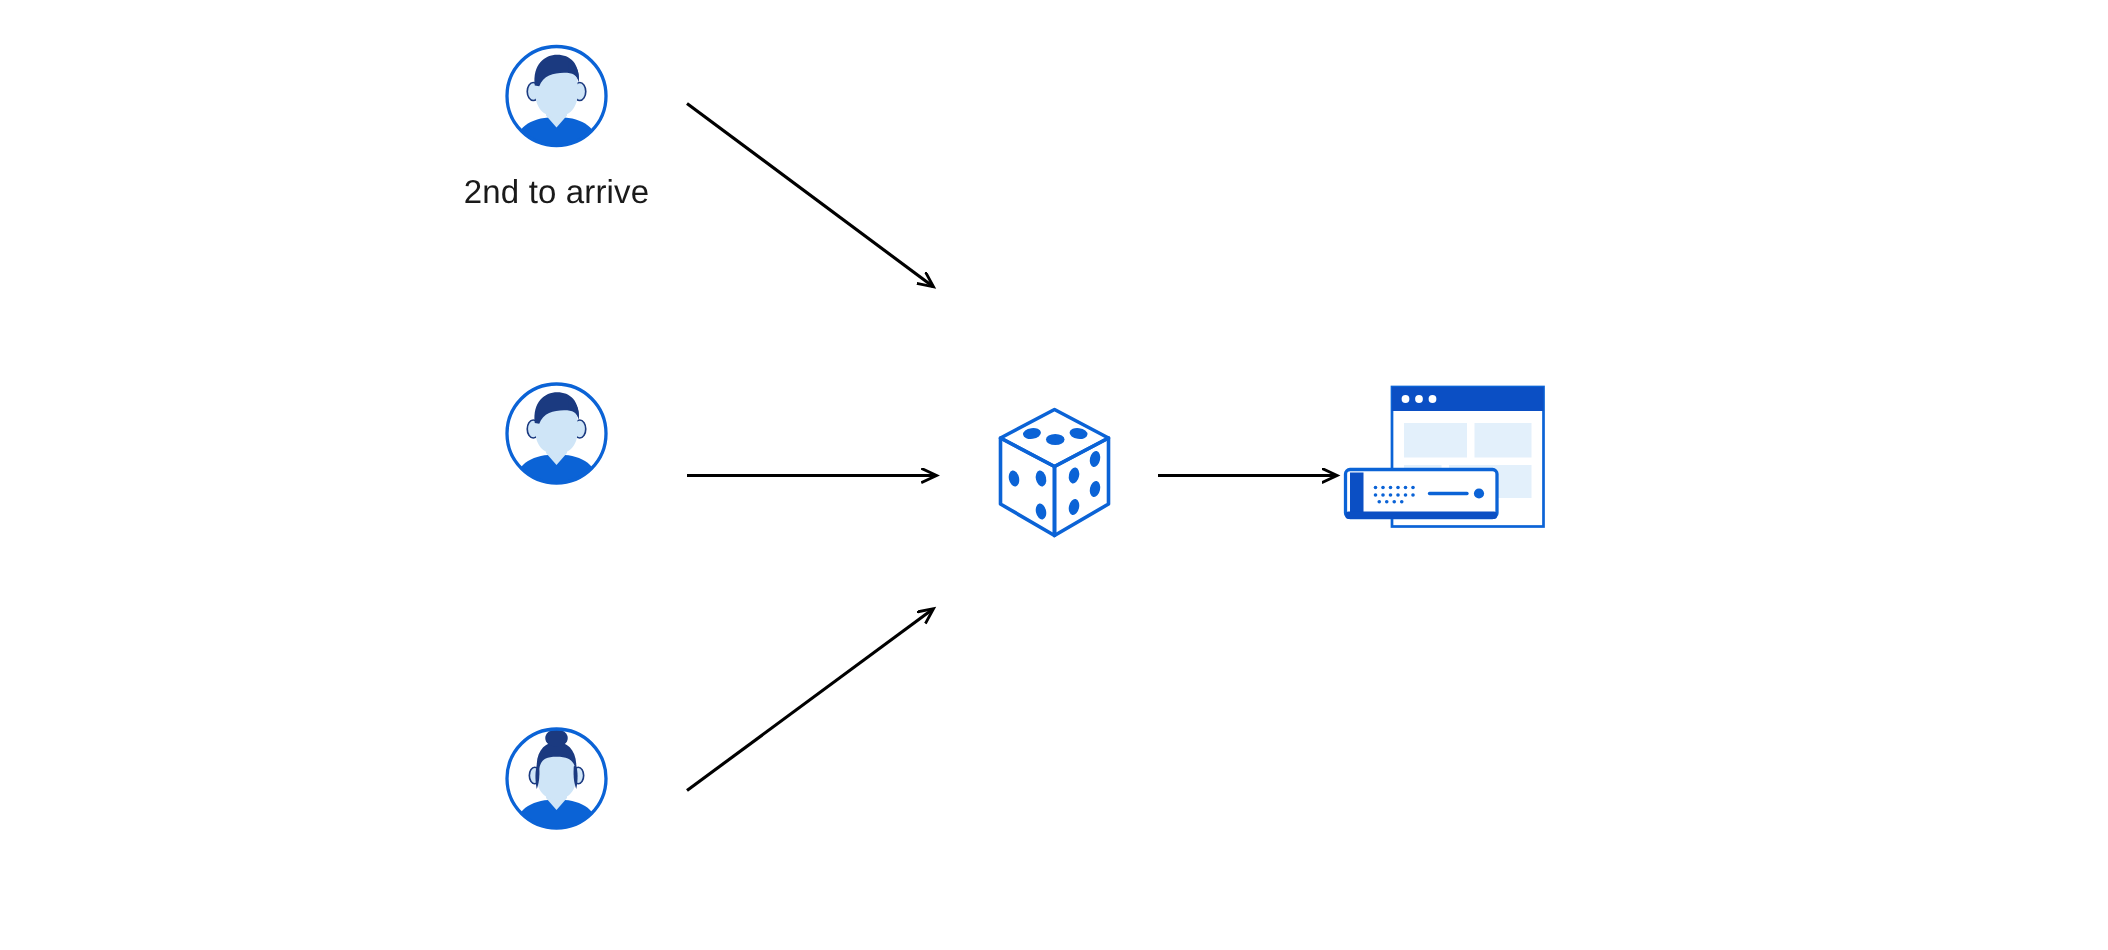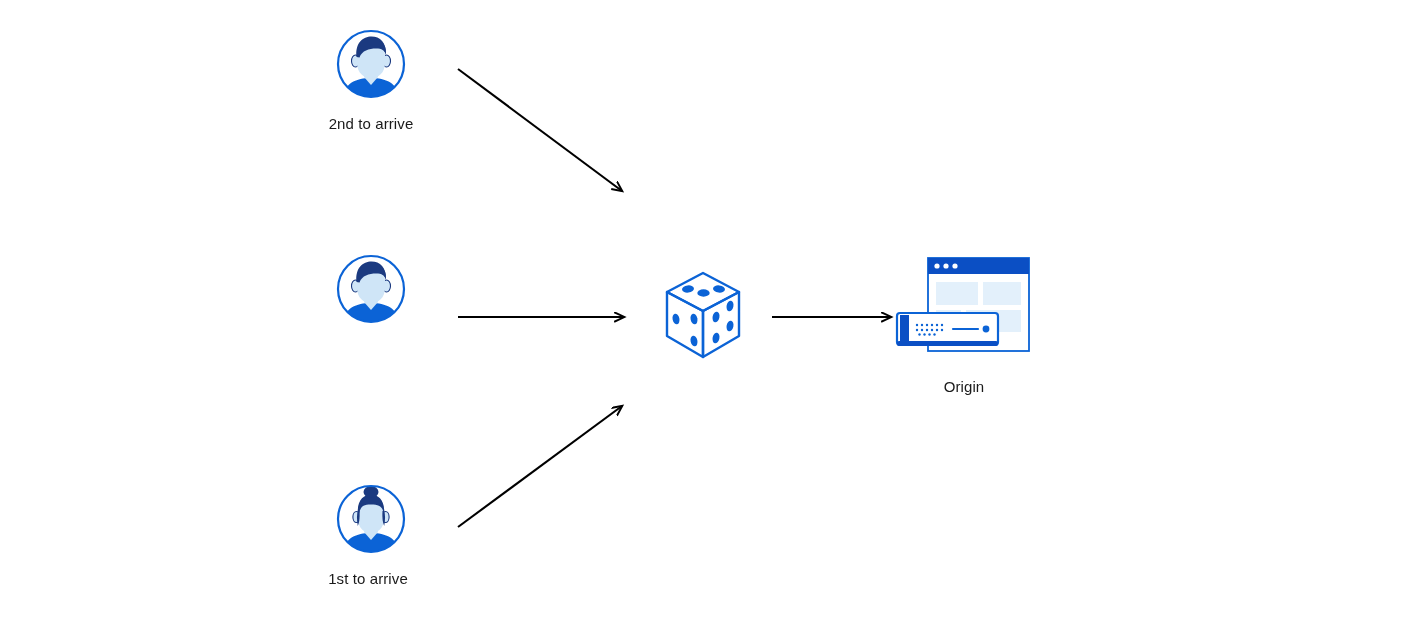--- a/index.html
+++ b/index.html
@@ -21,21 +21,21 @@
     width: 1405px;
     height: 633px;
   }
   .node {
     position: absolute;
   }
   .node-label {
     position: absolute;
     text-align: center;
     font-family: "Liberation Sans", sans-serif;
-    font-size: 15px;
+    font-size: 22px;
     color: #1a1a1a;
     white-space: nowrap;
     letter-spacing: 0.1px;
   }
   .arrow-layer {
     position: absolute;
     left: 0;
     top: 0;
     width: 1405px;
     height: 633px;
@@ -129,21 +129,20 @@
         <path d="M23 28 C23 17 29.5 12 36 12 C42.5 12 49 17 49 28 L49 35.5 C49 45.5 42.5 50 36 50 C29.5 50 23 45.5 23 35.5 Z" fill="#cfe5f7"></path>
 
         <path d="M23 31 C21.5 18 28.5 11.5 36 11.5 C43.5 11.5 50.5 18 49 31 C47.5 24 45 21.5 36 21.5 C27 21.5 25.5 24.5 24 31 Z" fill="#1b3a80"></path>
         <ellipse cx="36" cy="9" rx="7.5" ry="6" fill="#1b3a80"></ellipse>
         <path d="M24.5 28 C25 36 24 40 22.8 43 C21.5 36 21.8 31 23 27 Z" fill="#1b3a80"></path>
         <path d="M47.5 28 C47 36 48 40 49.2 43 C50.5 36 50.2 31 49 27 Z" fill="#1b3a80"></path>
       </g>
       <circle cx="36" cy="36" r="33" fill="none" stroke="#0b63d6" stroke-width="2.2"></circle>
     </svg>
   </div>
-  <div class="node-label" style="left:268px; top:570px; width:200px;">1st to arrive</div>
 
   <div class="node" style="left:660px; top:268px; width:86px; height:96px;">
     <svg width="86" height="96" viewBox="0 0 86 96">
       <g fill="none" stroke="#0b63d6" stroke-width="2.4" stroke-linejoin="round">
 
         <path d="M43 5 L79 24 L43 43 L7 24 Z"></path>
 
         <path d="M7 24 L43 43 L43 89 L7 68 Z"></path>
 
         <path d="M79 24 L79 68 L43 89 L43 43 Z"></path>
@@ -201,15 +200,14 @@
           <circle cx="26.5" cy="79.5" r="1.2"></circle>
             <circle cx="31.5" cy="79.5" r="1.2"></circle>
           <circle cx="36.5" cy="79.5" r="1.2"></circle>
             <circle cx="41.5" cy="79.5" r="1.2"></circle>
         </g>
         <line x1="60" y1="74" x2="85" y2="74" stroke="#0b63d6" stroke-width="2.2" stroke-linecap="round"></line>
         <circle cx="93" cy="74" r="3.4" fill="#0b63d6"></circle>
       </g>
     </svg>
   </div>
-  <div class="node-label" style="left:864px; top:378px; width:200px;">Origin</div>
 
 </div>
 
 </body></html>

